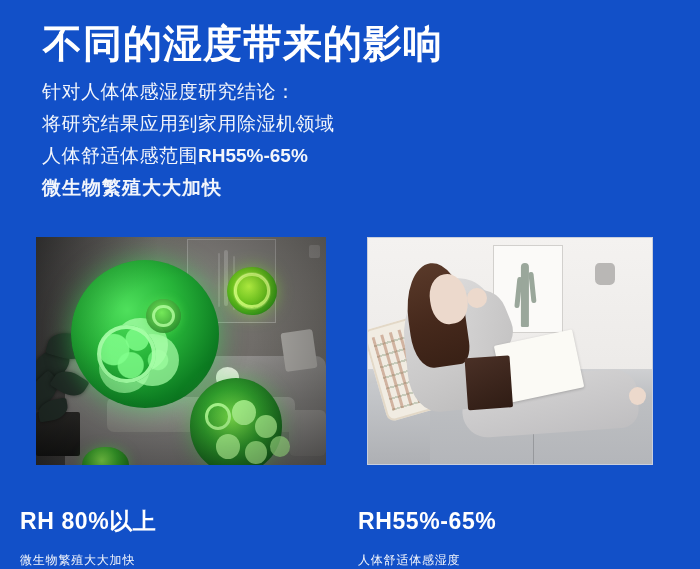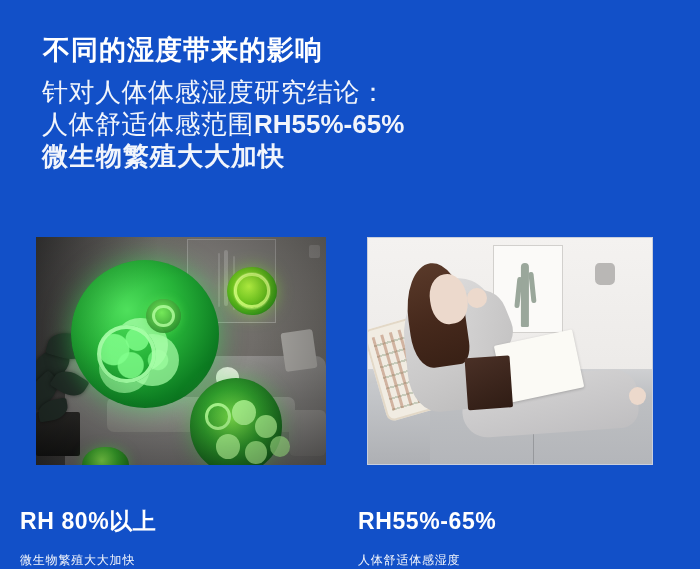--- a/index.html
+++ b/index.html
@@ -9,27 +9,27 @@
     background:#1250c8;
     font-family:"Liberation Sans","DejaVu Sans",sans-serif;
     overflow:hidden;
     position:relative;
     -webkit-font-smoothing:antialiased;
   }
   .slide{position:relative;width:700px;height:569px;background:#1250c8;}
 
   
   .title{
-    position:absolute;left:43px;top:30px;
-    font-size:27px;line-height:40px;font-weight:bold;color:#ffffff;
+    position:absolute;left:43px;top:24px;
+    font-size:39px;line-height:40px;font-weight:bold;color:#ffffff;
     letter-spacing:1px;white-space:nowrap;
   }
   .body-text{
     position:absolute;left:42px;top:76px;
-    font-size:26px;line-height:32px;color:#f2f5fb;letter-spacing:.5px;
+    font-size:19px;line-height:32px;color:#f2f5fb;letter-spacing:.5px;
   }
   .body-text .line{white-space:nowrap;display:block;}
   .body-text .line.bold{font-weight:bold;letter-spacing:1px;}
   .body-text .em{font-weight:bold;letter-spacing:0;}
 
   
   .panels{position:absolute;left:0;top:237px;width:700px;height:228px;}
   .panel{position:absolute;top:0;height:228px;overflow:hidden;}
   .panel.left{left:36px;width:290px;background:#6b6763;}
   .panel.right{left:367px;width:286px;background:#eceaea;border:1px solid #c9cfdd;box-sizing:border-box;}
@@ -177,20 +177,21 @@
 </style>
 </head>
 <body>
 
 <div class="slide">
 
   <div class="title">不同的湿度带来的影响</div>
 
   <div class="body-text">
     <span class="line">针对人体体感湿度研究结论：</span>
+    <span class="line">将研究结果应用到家用除湿机领域</span>
     <span class="line"><span>人体舒适体感范围</span><span class="em">RH55%-65%</span></span>
     <span class="line bold">微生物繁殖大大加快</span>
   </div>
 
   <div class="panels">
 
     <div class="panel left">
       <div class="lp-wall"></div>
       <div class="lp-wall-shadow"></div>
       <div class="lp-frame"></div>

